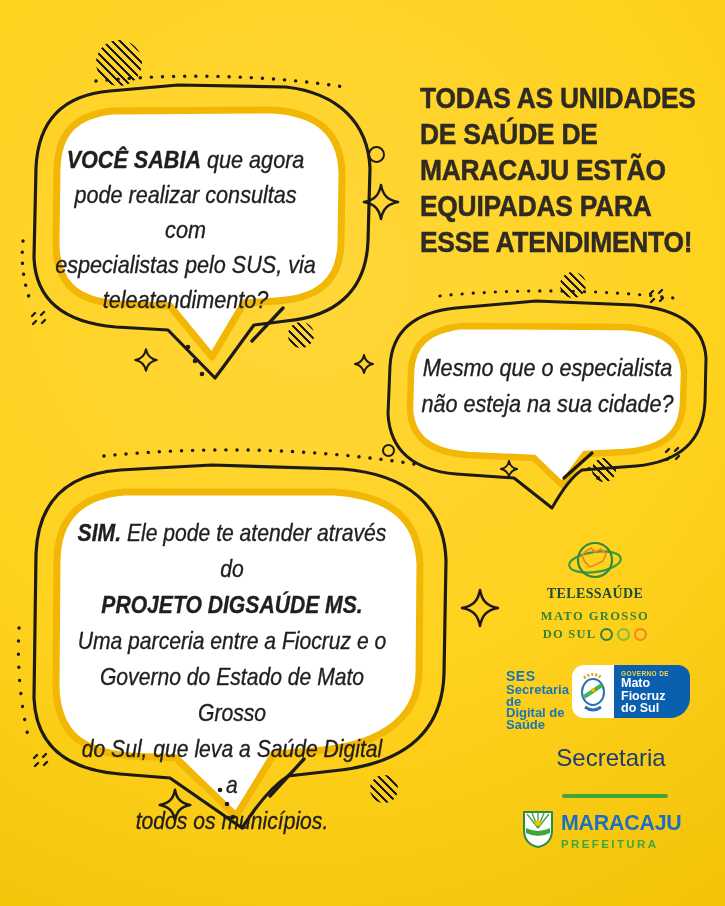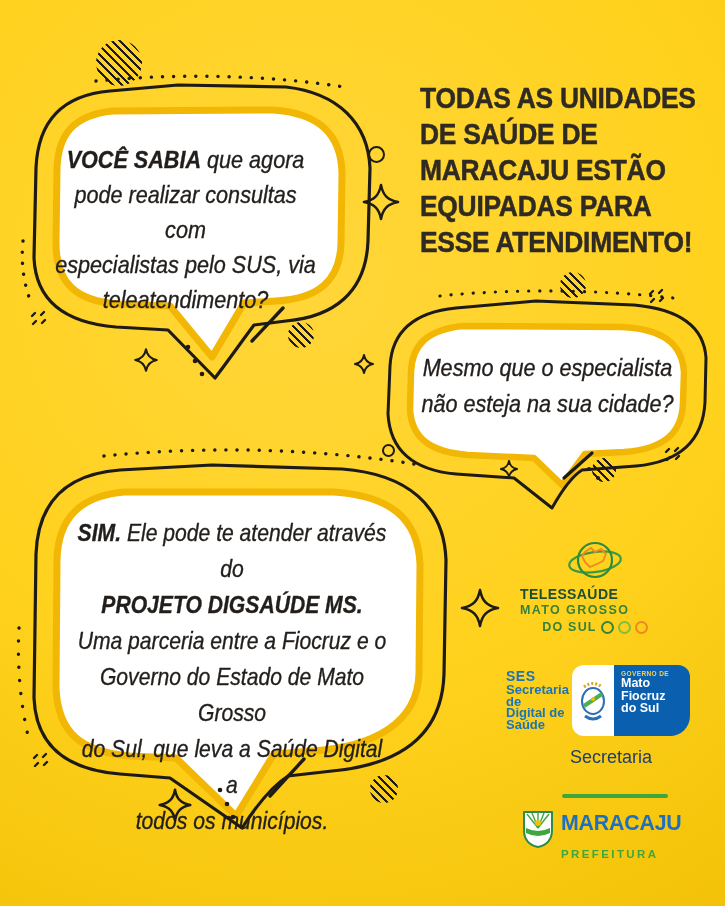--- a/index.html
+++ b/index.html
@@ -15,45 +15,45 @@
   .b-text .em{font-weight:700;}
   
   .headline{color:#2F2A22;font-weight:700;font-size:30px;line-height:36px;
             letter-spacing:-.3px;transform:scaleX(.88);transform-origin:left top;
             -webkit-text-stroke:.5px #2F2A22;}
   
   .hatch{border-radius:50%;
          background:repeating-linear-gradient(45deg,#1E1B17 0 2px,transparent 2px 6px);}
   .ring{border:2.5px solid #1E1B17;border-radius:50%;}
   
-  .tele{width:150px;text-align:left;color:#1C4D36;}
+  .tele{width:150px;text-align:center;color:#1C4D36;font-family:Liberation Serif, serif;}
   .tele .t1{font-weight:700;font-size:14px;letter-spacing:.4px;color:#1C4D36;}
-  .tele .t2{font-weight:700;font-size:12.5px;letter-spacing:1.4px;color:#36823B;margin-top:1px;}
+  .tele .t2{font-weight:700;font-size:12.5px;letter-spacing:1.4px;color:#36823B;margin-top:7px;}
   .tele .t3{font-weight:700;font-size:12.5px;letter-spacing:1.2px;color:#36823B;margin-top:3px;
             display:flex;align-items:center;justify-content:center;}
   .tele .dot{width:9px;height:9px;border-radius:50%;display:inline-block;margin-left:4px;
              background:transparent;}
   
   .ses-txt{width:60px;text-align:left;color:#1B74B8;}
   .ses-acronym{font-weight:700;font-size:14px;letter-spacing:.5px;}
   .ses-sub{font-size:13px;line-height:11.5px;font-weight:700;}
-  .gov-badge{width:118px;height:71px;display:flex;overflow:hidden;
+  .gov-badge{width:118px;height:53px;display:flex;overflow:hidden;
              border-radius:12px 12px 20px 12px;box-shadow:0 0 0 0 transparent;}
   .gov-white{width:42px;background:#FFFFFF;display:flex;align-items:center;justify-content:center;}
   .gov-blue{flex:1;background:#0A60AE;padding:5px 0 0 7px;color:#FFFFFF;}
   .gov-small{font-size:6.5px;font-weight:700;color:#F6D44C;letter-spacing:.4px;}
   .gov-line{font-size:12.5px;line-height:12.5px;font-weight:700;}
   
-  .muni{width:212px;text-align:center;color:#1C3E6E;font-size:18px;line-height:23px;}
+  .muni{width:212px;text-align:center;color:#1C3E6E;font-size:24px;line-height:23px;}
   .muni .bold{font-weight:700;}
   .green-rule{background:#3FA63B;border-radius:2px;}
   
   .mara-name{font-weight:700;font-size:22px;color:#1F6FC0;letter-spacing:-.2px;
              transform:scaleX(.97);transform-origin:left top;}
-  .mara-sub{font-weight:700;font-size:11.5px;color:#3FA63B;letter-spacing:2.4px;margin-top:12px;}
+  .mara-sub{font-weight:700;font-size:11.5px;color:#3FA63B;letter-spacing:2.4px;margin-top:2px;}
 </style>
 </head>
 <body>
 
 <svg class="abs" style="left:18px;top:73px" width="370" height="312" viewBox="0 0 370 312">
   <path d="M78,8 C160,0 250,2 326,14" fill="none" stroke="#1E1B17" stroke-width="3.4" stroke-dasharray="0.1 11" stroke-linecap="round"></path>
   <path d="M5,168 C3,188 5,206 11,224" fill="none" stroke="#1E1B17" stroke-width="3.4" stroke-dasharray="0.1 11" stroke-linecap="round"></path>
   <path d="M95,38 C55,42 40,62 39,96 L38,170 C38,210 58,228 100,231 L152,233 L194,284 L226,230 L258,228
            C300,226 322,208 323,170 L324,100 C323,60 300,40 255,37 Z" fill="#FFFFFF" stroke="#F2B705" stroke-width="7" stroke-linejoin="round"></path>
   <path d="M92,18 C45,22 20,48 18,95 L16,185 C18,230 50,250 98,254 L150,257 L197,305

